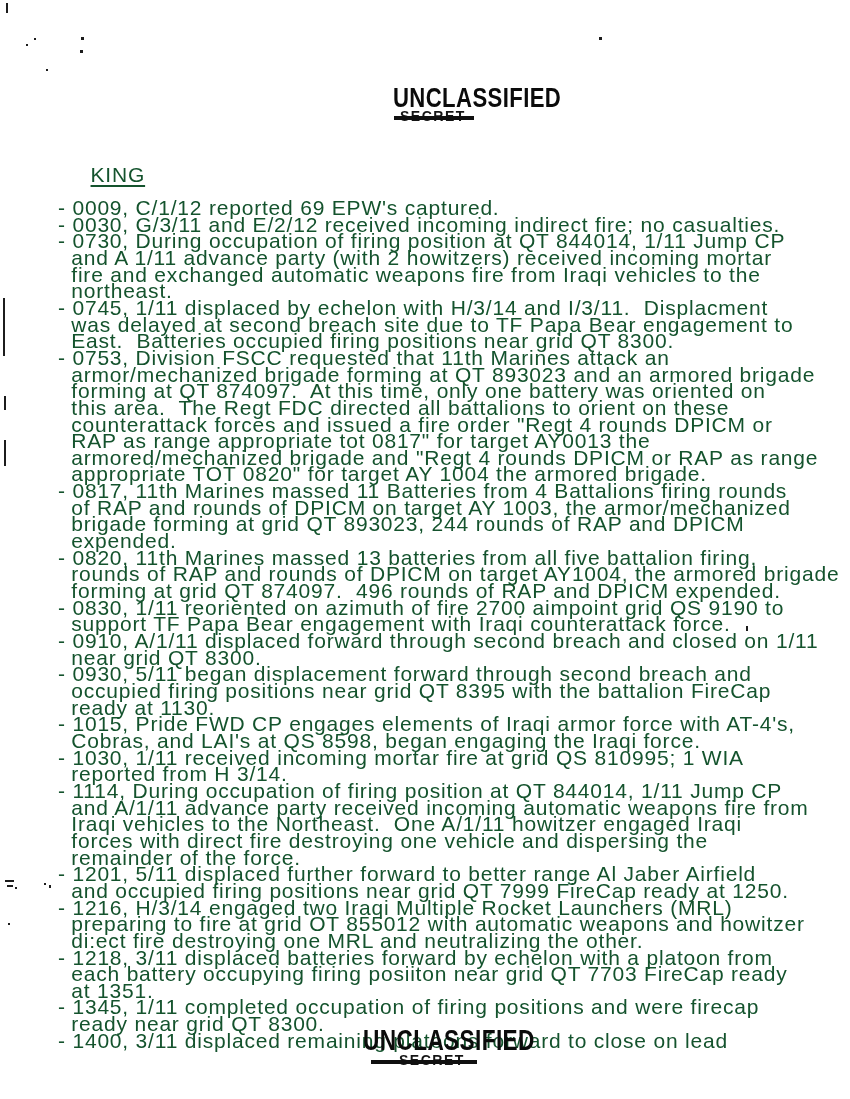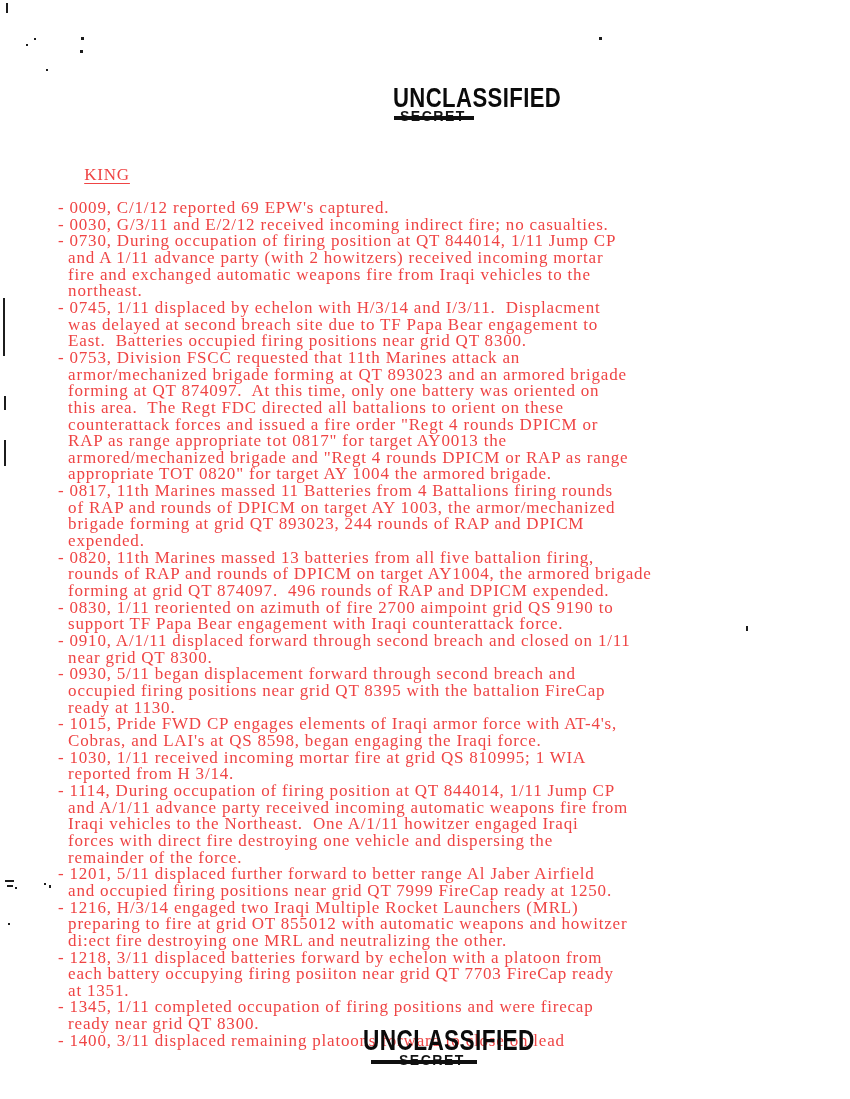--- a/index.html
+++ b/index.html
@@ -42,25 +42,25 @@
     background: #101010;
     height: 4px;
   }
   .hdr-strike { left: 394px; top: 116px; width: 80px; }
   .ftr-strike { left: 371px; top: 1060px; width: 106px; height: 3.5px; }
 
   
   .body-text {
     position: absolute;
     left: 58px; top: 150px;
-    font-family: Liberation Serif, serif;
-    font-size: 17px;
+    font-family: Liberation Sans, sans-serif;
+    font-size: 21px;
     letter-spacing: 0.8px;
     line-height: 16.65px;
-    color: #ef4444;
+    color: #14532d;
     white-space: pre;
   }
   .king {
     display: inline-block;
     margin-left: 6px;
     text-decoration: underline;
     text-underline-offset: 3px;
   }
   .log-line { white-space: pre; }
 

